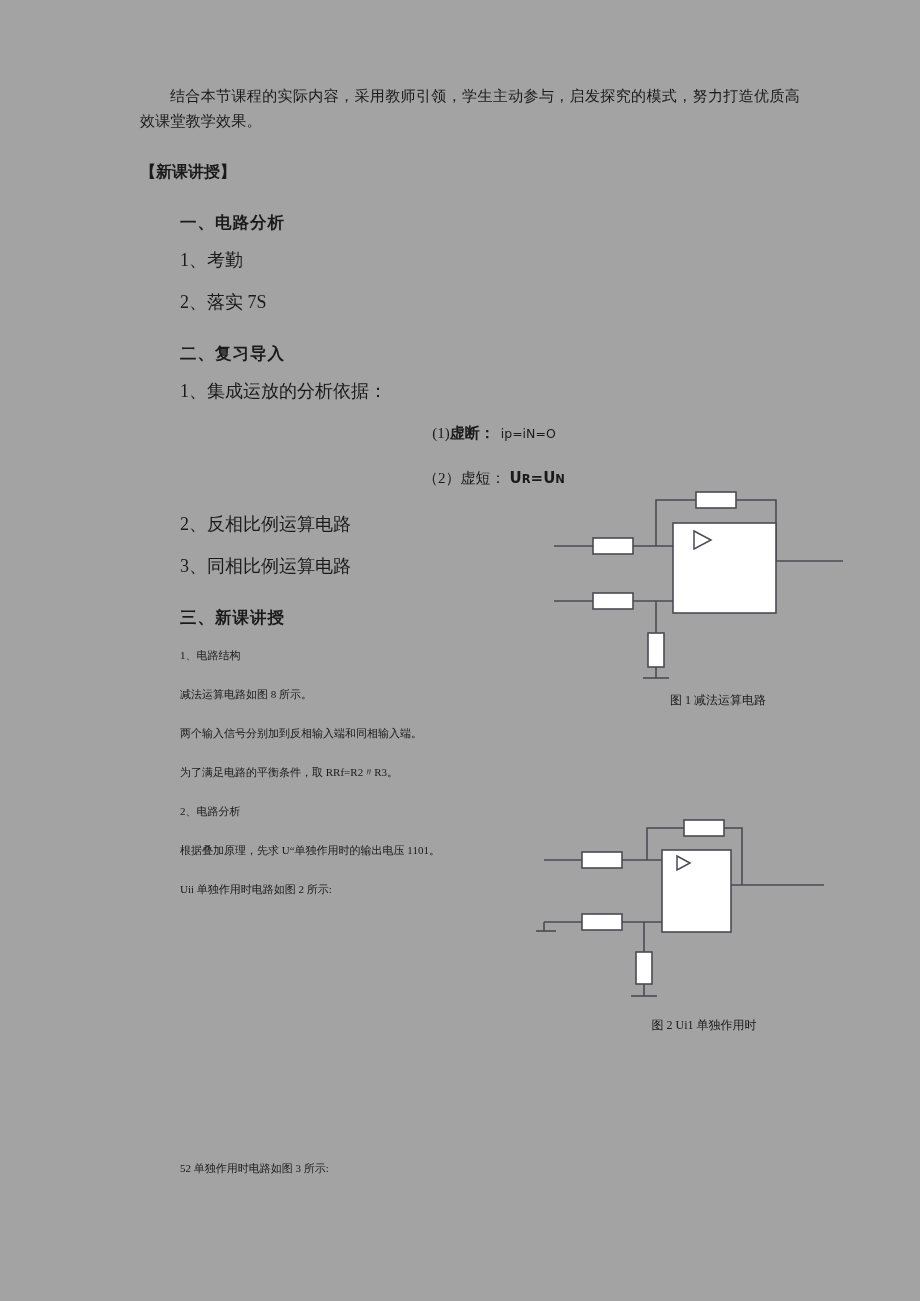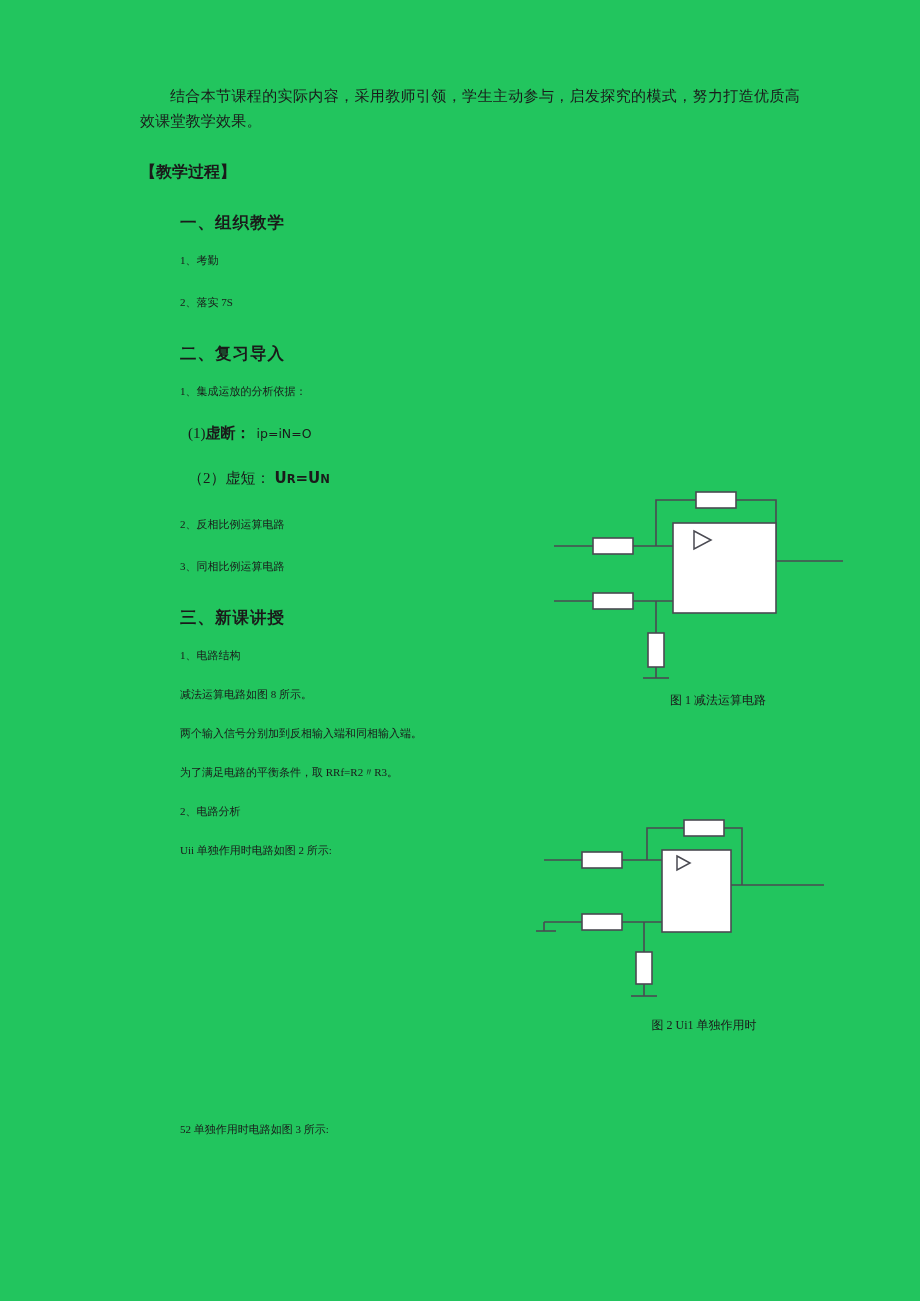--- a/index.html
+++ b/index.html
@@ -12,21 +12,21 @@
     height: 1301px;
     position: relative;
     font-family: "Liberation Serif", "DejaVu Serif", serif;
     color: #1a1a1a;
     overflow: hidden;
   }
 
   .page {
     position: absolute;
     inset: 0;
-    background: #22c55e;
+    background: #a3a3a3;
   }
 
   
   .col {
     position: absolute;
     left: 140px;
     top: 84px;
     width: 660px;
   }
 
@@ -51,31 +51,32 @@
     font-size: 16.5px;
     font-weight: bold;
     margin: 26px 0 12px 0;
     padding-left: 40px;
     line-height: 26px;
     letter-spacing: 1px;
     font-family: "DejaVu Sans", "Liberation Sans", sans-serif;
   }
 
   .item {
-    font-size: 11px;
+    font-size: 18px;
     line-height: 25px;
     margin: 0 0 17px 0;
     padding-left: 40px;
   }
 
   .formula {
     font-size: 15px;
     line-height: 25px;
     margin: 0 0 20px 0;
     padding-left: 48px;
+    text-align: center;
   }
   .formula .lbl {
     font-weight: bold;
     font-family: "DejaVu Sans", "Liberation Sans", sans-serif;
     font-size: 15px;
   }
   .formula .num {
     font-family: "Liberation Serif", serif;
   }
   .formula .expr {
@@ -126,23 +127,23 @@
 </style>
 </head>
 <body>
 
 <div class="page">
 
   <div class="col">
 
     <p class="para indent">结合本节课程的实际内容，采用教师引领，学生主动参与，启发探究的模式，努力打造优质高效课堂教学效果。</p>
 
-    <div class="bracket-head">【教学过程】</div>
-
-    <div class="sec-head">一、组织教学</div>
+    <div class="bracket-head">【新课讲授】</div>
+
+    <div class="sec-head">一、电路分析</div>
     <div class="item">1、考勤</div>
     <div class="item">2、落实 7S</div>
 
     <div class="sec-head">二、复习导入</div>
     <div class="item">1、集成运放的分析依据：</div>
 
     <div class="formula">
       <span class="num">(1)</span><span class="lbl">虚断：</span><span class="expr">ip=iN=O</span>
     </div>
 
@@ -153,20 +154,21 @@
     <div class="item">2、反相比例运算电路</div>
     <div class="item">3、同相比例运算电路</div>
 
     <div class="sec-head">三、新课讲授</div>
 
     <div class="body-line">1、电路结构</div>
     <div class="body-line">减法运算电路如图 8 所示。</div>
     <div class="body-line">两个输入信号分别加到反相输入端和同相输入端。</div>
     <div class="body-line">为了满足电路的平衡条件，取 RRf=R2〃R3。</div>
     <div class="body-line">2、电路分析</div>
+    <div class="body-line">根据叠加原理，先求 U“单独作用时的输出电压 1101。</div>
     <div class="body-line">Uii 单独作用时电路如图 2 所示:</div>
 
     <div style="height:240px"></div>
 
     <div class="body-line">52 单独作用时电路如图 3 所示:</div>
   </div>
 
   <div class="figure fig1">
     <svg width="300" height="205" viewBox="0 0 300 205">
 

